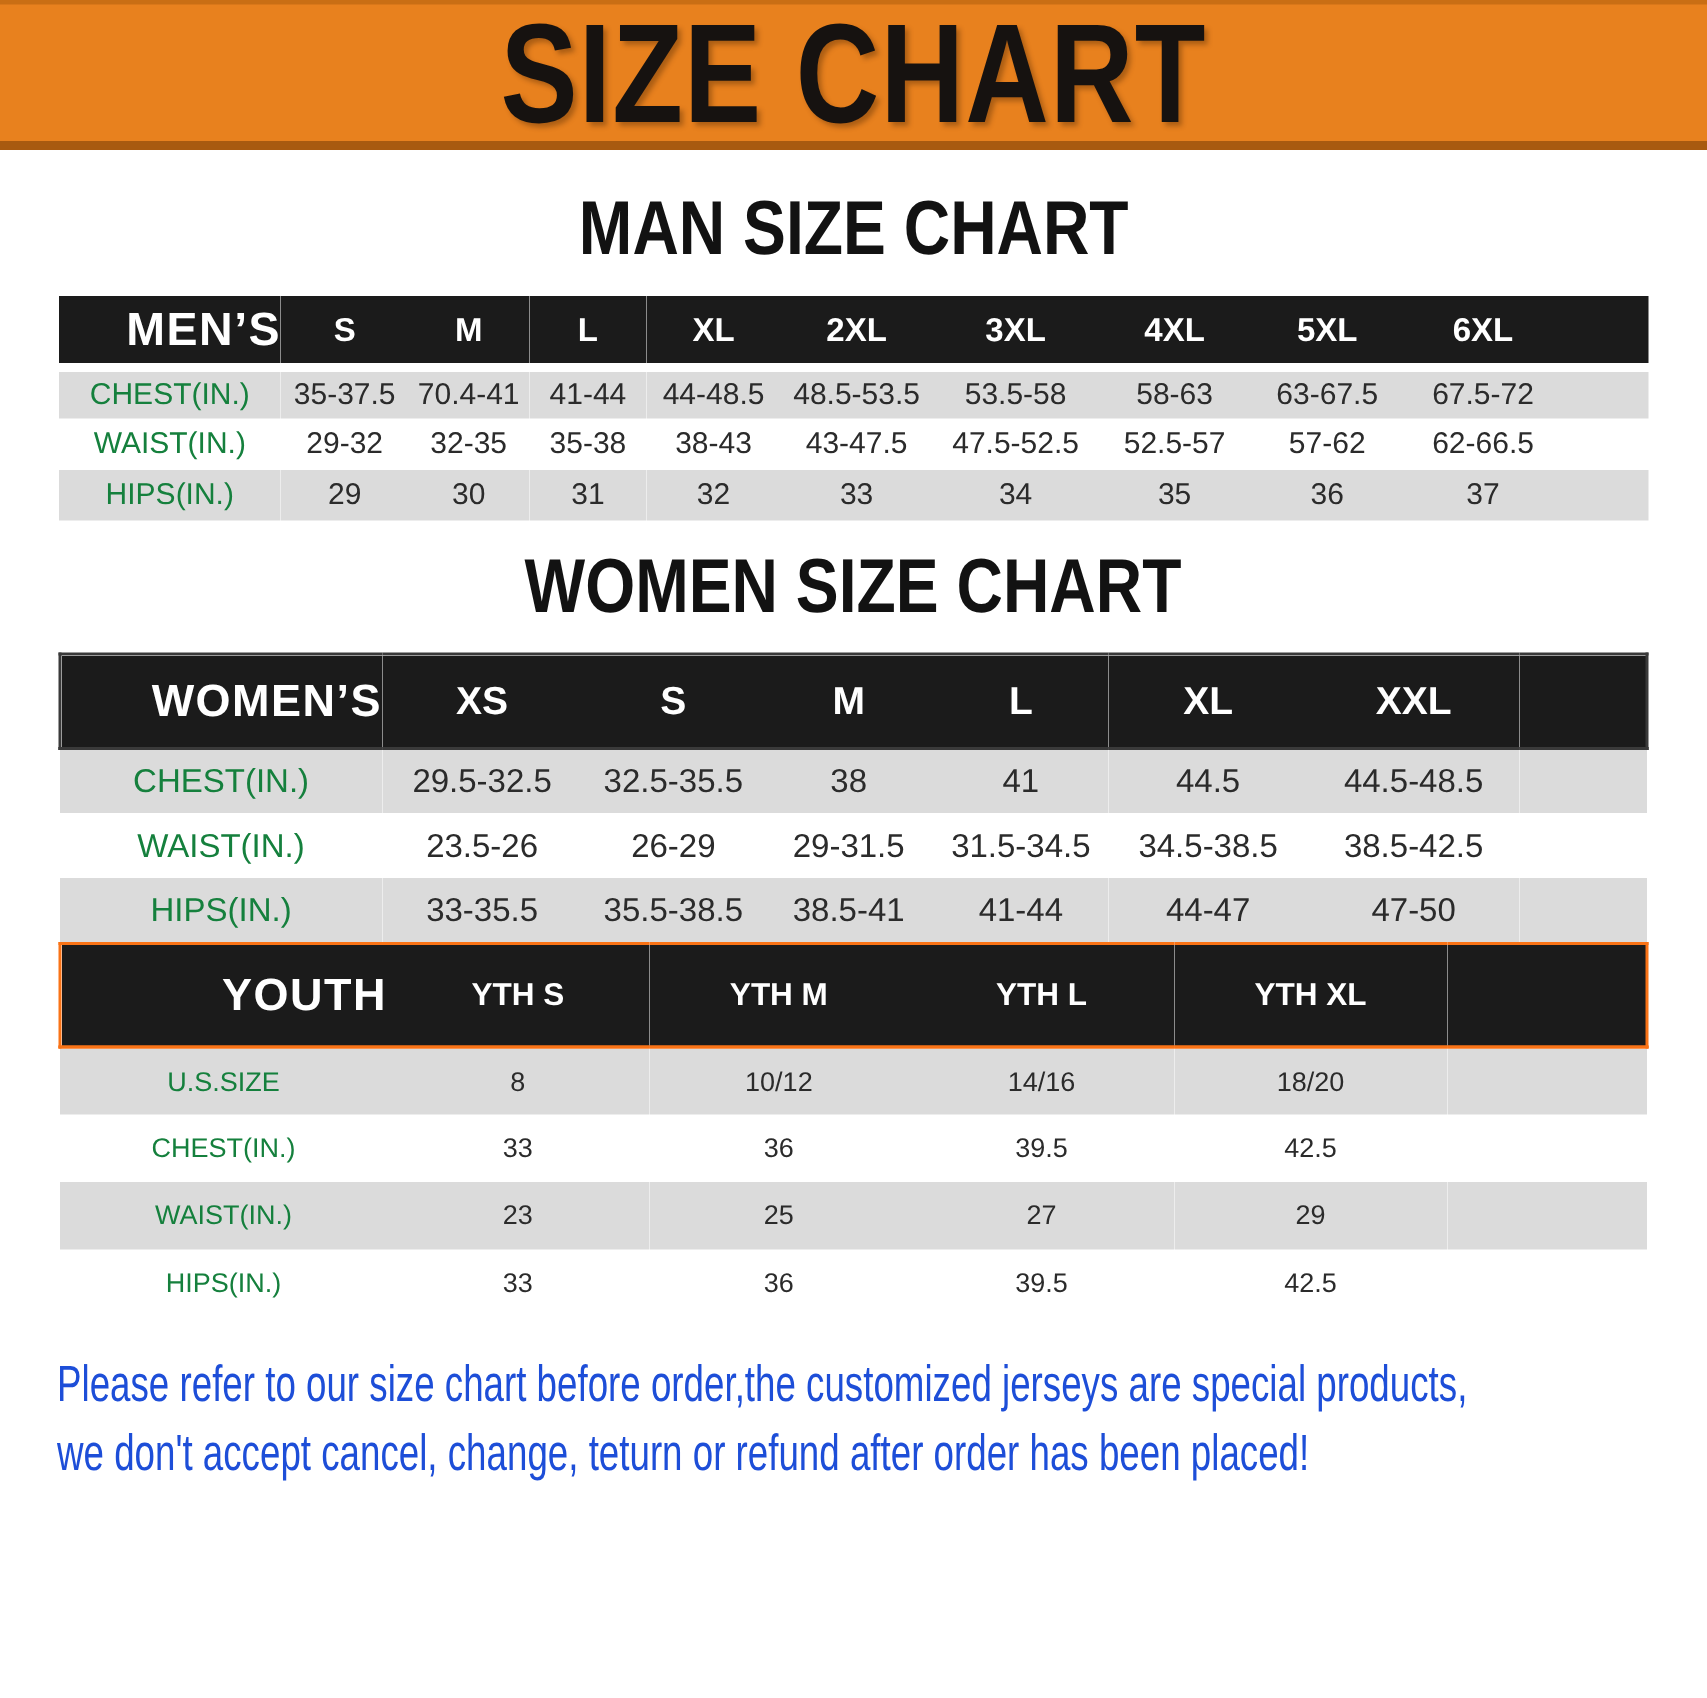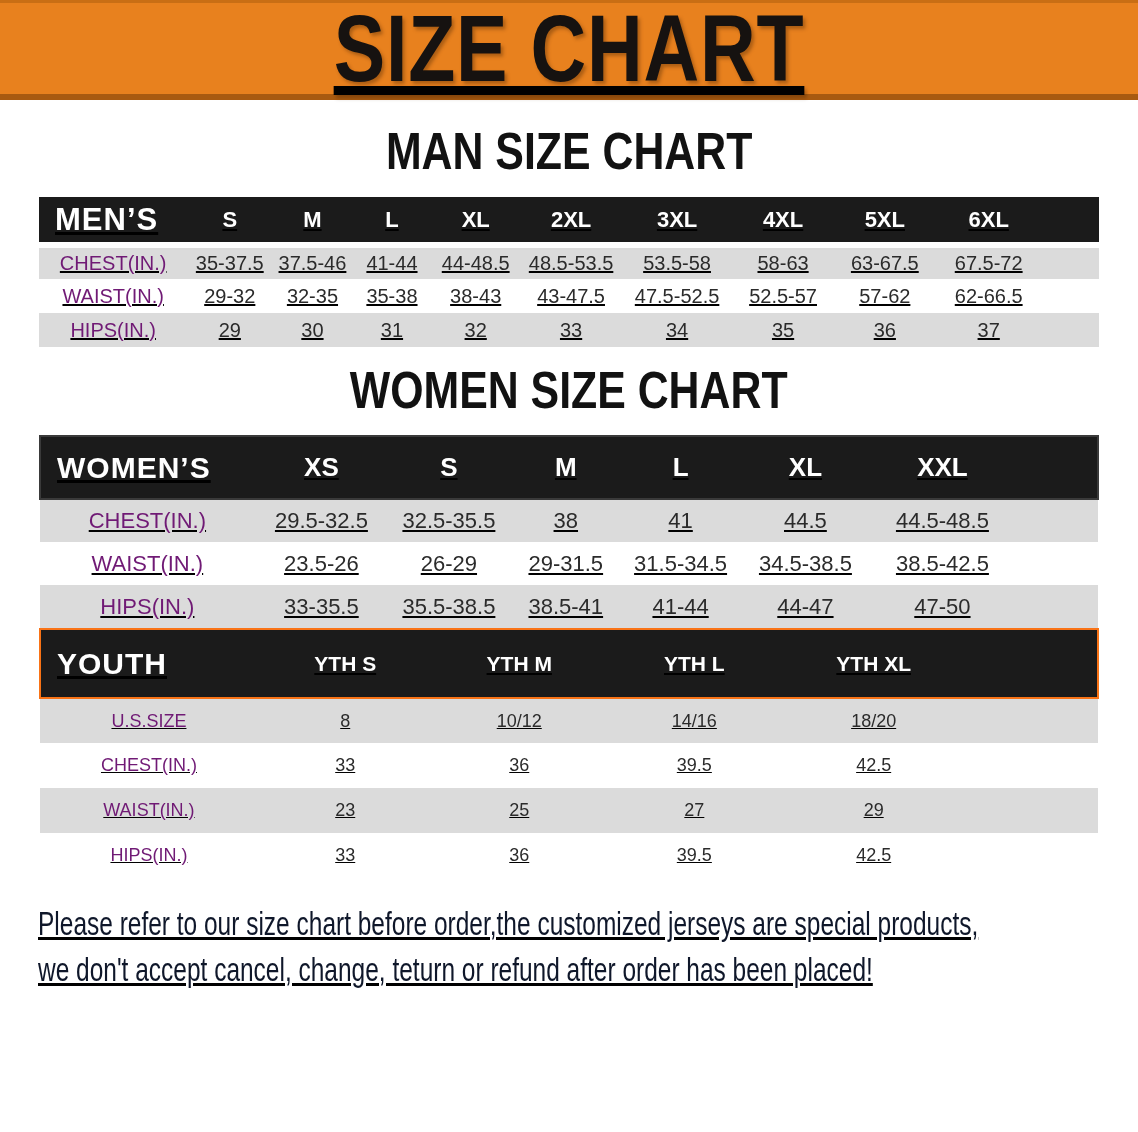--- a/index.html
+++ b/index.html
@@ -6,21 +6,20 @@
   html, body { background: #ffffff; }
   body { font-family: "Liberation Sans", sans-serif; }
 
   .page {
     position: relative;
     width: 1138px;
     height: 1052px;
     margin: 0 auto;
     background: #ffffff;
     overflow: hidden;
-    text-decoration: underline;
   }
 
   
   .banner {
     width: 100%;
     height: 100px;
     background: #E8811E;
     border-top: 3px solid #C96E14;
     border-bottom: 6px solid #A85A10;
     display: flex;
@@ -71,28 +70,28 @@
     padding: 0;
     text-align: center;
     overflow: hidden;
     white-space: nowrap;
   }
   table.size-table thead tr {
     background: #1b1b1b;
     color: #ffffff;
   }
   table.size-table th.corner {
-    text-align: left;
+    text-align: right;
     padding-left: 16px;
     font-weight: bold;
     letter-spacing: 1px;
   }
   table.size-table tbody tr.shade { background: #DBDBDB; }
   table.size-table tbody td { color: #2b2b2b; }
-  table.size-table tbody td.rowlabel { color: #701a75; }
+  table.size-table tbody td.rowlabel { color: #15803d; }
 
   
   .t-men thead tr { height: 48px; }
   .t-men thead th { font-size: 22px; font-weight: bold; }
   .t-men thead th.corner { font-size: 31px; }
   .t-men tbody tr { height: 34px; }
   .t-men tbody td { font-size: 20px; }
   .t-men tbody tr:first-child td { border-top: 6px solid #ffffff; }
 
   
@@ -105,21 +104,21 @@
   
   .t-youth thead tr { height: 69px; border: 2px solid #f97316; }
   .t-youth thead th { font-size: 21px; font-weight: bold; }
   .t-youth thead th.corner { font-size: 30px; }
   .t-youth tbody tr { height: 45px; }
   .t-youth tbody td { font-size: 18px; }
 
   
   .disclaimer {
     margin: 22px 0 0 38px;
-    color: #0f172a;
+    color: #1d4ed8;
   }
   .disclaimer .dline {
     display: block;
     font-size: 34px;
     line-height: 46px;
     white-space: nowrap;
     transform: scaleX(0.72);
     transform-origin: 0 50%;
   }
 </style>
@@ -163,21 +162,21 @@
               <th>4XL</th>
               <th>5XL</th>
               <th>6XL</th>
               <th></th>
             </tr>
           </thead>
           <tbody>
             <tr class="shade">
               <td class="rowlabel">CHEST(IN.)</td>
               <td>35-37.5</td>
-              <td>37.5-46</td>
+              <td>70.4-41</td>
               <td>41-44</td>
               <td>44-48.5</td>
               <td>48.5-53.5</td>
               <td>53.5-58</td>
               <td>58-63</td>
               <td>63-67.5</td>
               <td>67.5-72</td>
               <td></td>
             </tr>
             <tr>

